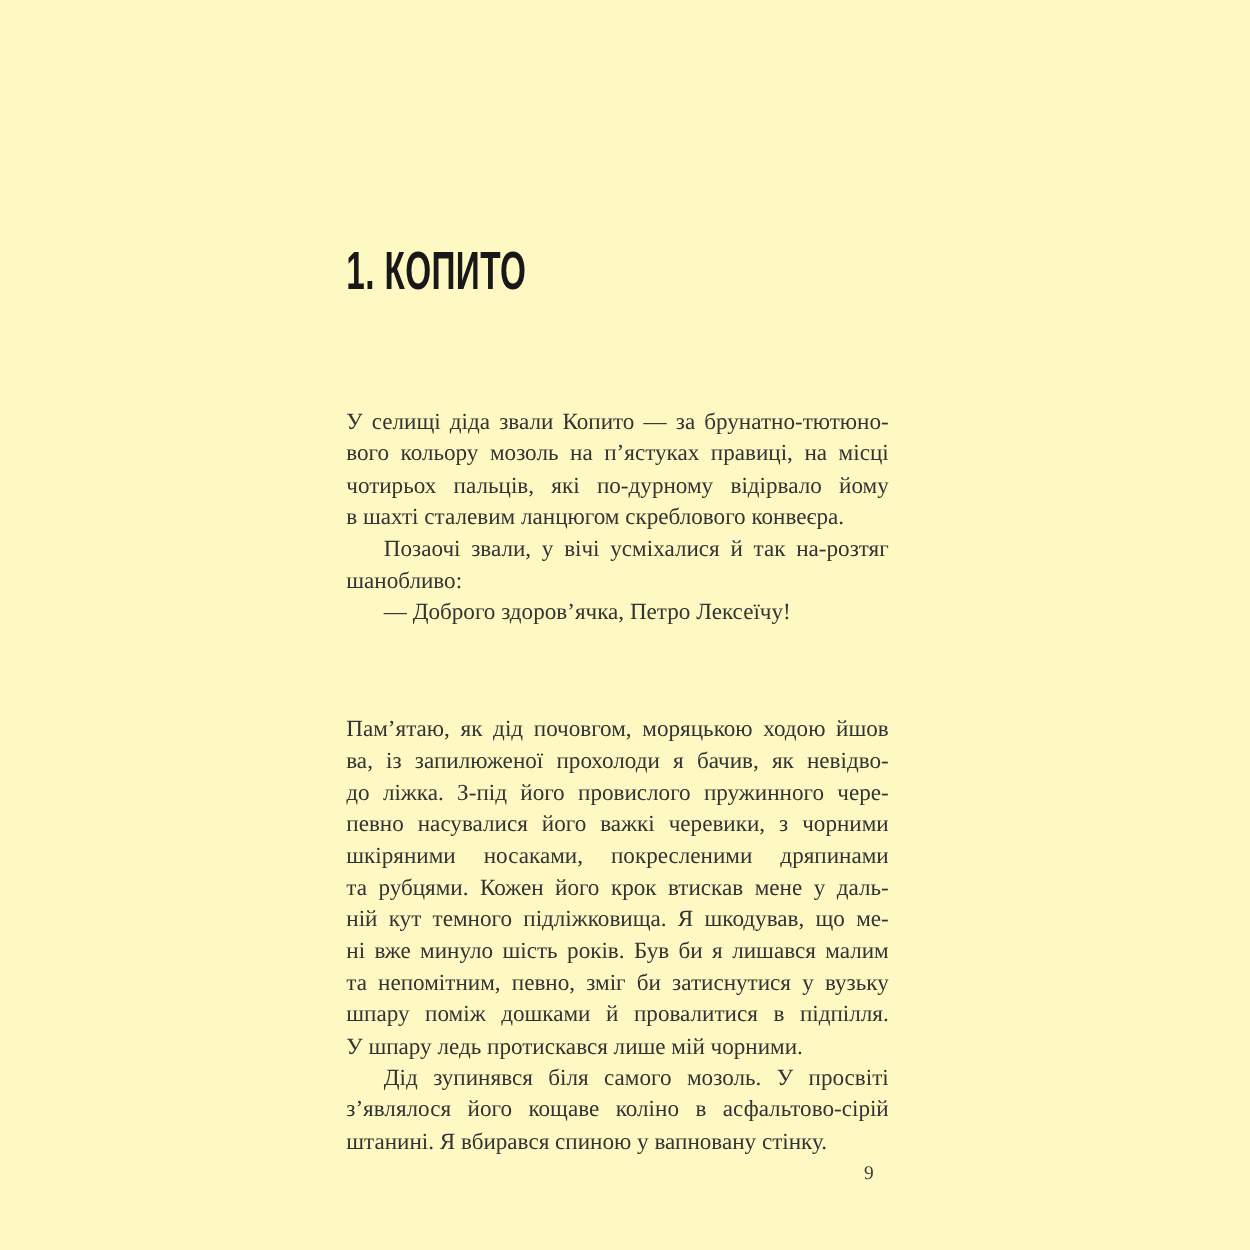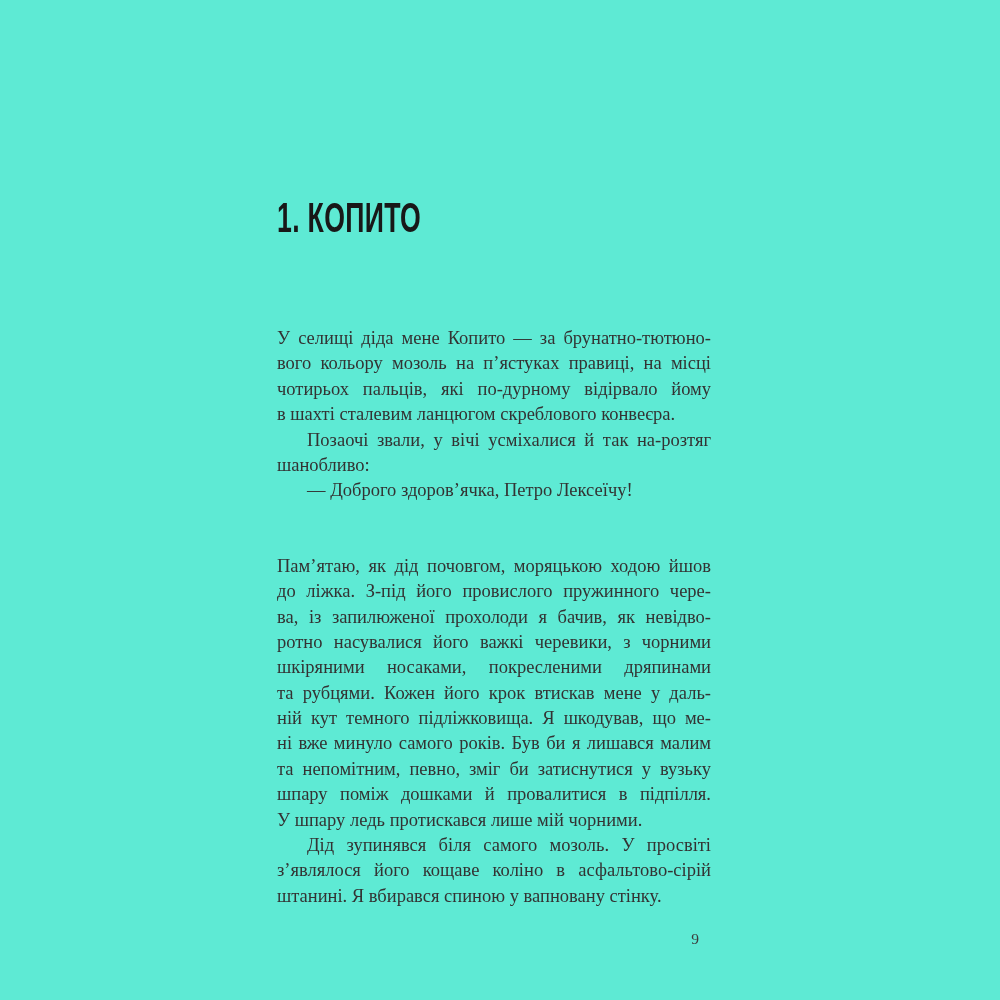--- a/index.html
+++ b/index.html
@@ -4,21 +4,21 @@
 <style>
   html, body {
     margin: 0;
     padding: 0;
     background: #ffffff;
   }
   .book-page {
     position: relative;
     width: 1000px;
     height: 1000px;
-    background: #5eead4;
+    background: #fef9c3;
     overflow: hidden;
     font-family: "Liberation Serif", serif;
   }
   .chapter-title {
     position: absolute;
     left: 277px;
     top: 167px;
     font-family: "Liberation Sans", sans-serif;
     font-weight: 700;
     font-size: 43px;
@@ -32,21 +32,21 @@
   .text-block {
     position: absolute;
     left: 277px;
     top: 326px;
     width: 434px;
     font-size: 18.5px;
     line-height: 25.4px;
     color: #333333;
   }
   .section + .section {
-    margin-top: 50px;
+    margin-top: 68px;
   }
   .line {
     height: 25.4px;
     overflow: hidden;
     white-space: normal;
   }
   .line.j {
     text-align: justify;
     text-align-last: justify;
   }
@@ -66,43 +66,43 @@
 </style>
 </head>
 <body>
 
 <div class="book-page">
   <h1 class="chapter-title">1. КОПИТО</h1>
 
   <div class="text-block">
       <div class="section">
         <div class="paragraph">
-          <div class="line j">У селищі діда мене Копито — за брунатно-тютюно-</div>
+          <div class="line j">У селищі діда звали Копито — за брунатно-тютюно-</div>
           <div class="line j">вого кольору мозоль на п’ястуках правиці, на місці</div>
           <div class="line j">чотирьох пальців, які по-дурному відірвало йому</div>
           <div class="line">в шахті сталевим ланцюгом скреблового конвеєра.</div>
         </div>
         <div class="paragraph">
           <div class="line j indent">Позаочі звали, у вічі усміхалися й так на-розтяг</div>
           <div class="line">шанобливо:</div>
         </div>
         <div class="paragraph">
           <div class="line indent">— Доброго здоров’ячка, Петро Лексеїчу!</div>
         </div>
       </div>
       <div class="section">
         <div class="paragraph">
           <div class="line j">Пам’ятаю, як дід почовгом, моряцькою ходою йшов</div>
+          <div class="line j">ва, із запилюженої прохолоди я бачив, як невідво-</div>
           <div class="line j">до ліжка. З-під його провислого пружинного чере-</div>
-          <div class="line j">ва, із запилюженої прохолоди я бачив, як невідво-</div>
-          <div class="line j">ротно насувалися його важкі черевики, з чорними</div>
+          <div class="line j">певно насувалися його важкі черевики, з чорними</div>
           <div class="line j">шкіряними носаками, покресленими дряпинами</div>
           <div class="line j">та рубцями. Кожен його крок втискав мене у даль-</div>
           <div class="line j">ній кут темного підліжковища. Я шкодував, що ме-</div>
-          <div class="line j">ні вже минуло самого років. Був би я лишався малим</div>
+          <div class="line j">ні вже минуло шість років. Був би я лишався малим</div>
           <div class="line j">та непомітним, певно, зміг би затиснутися у вузьку</div>
           <div class="line j">шпару поміж дошками й провалитися в підпілля.</div>
           <div class="line">У шпару ледь протискався лише мій чорними.</div>
         </div>
         <div class="paragraph">
           <div class="line j indent">Дід зупинявся біля самого мозоль. У просвіті</div>
           <div class="line j">з’являлося його кощаве коліно в асфальтово-сірій</div>
           <div class="line">штанині. Я вбирався спиною у вапновану стінку.</div>
         </div>
       </div>

